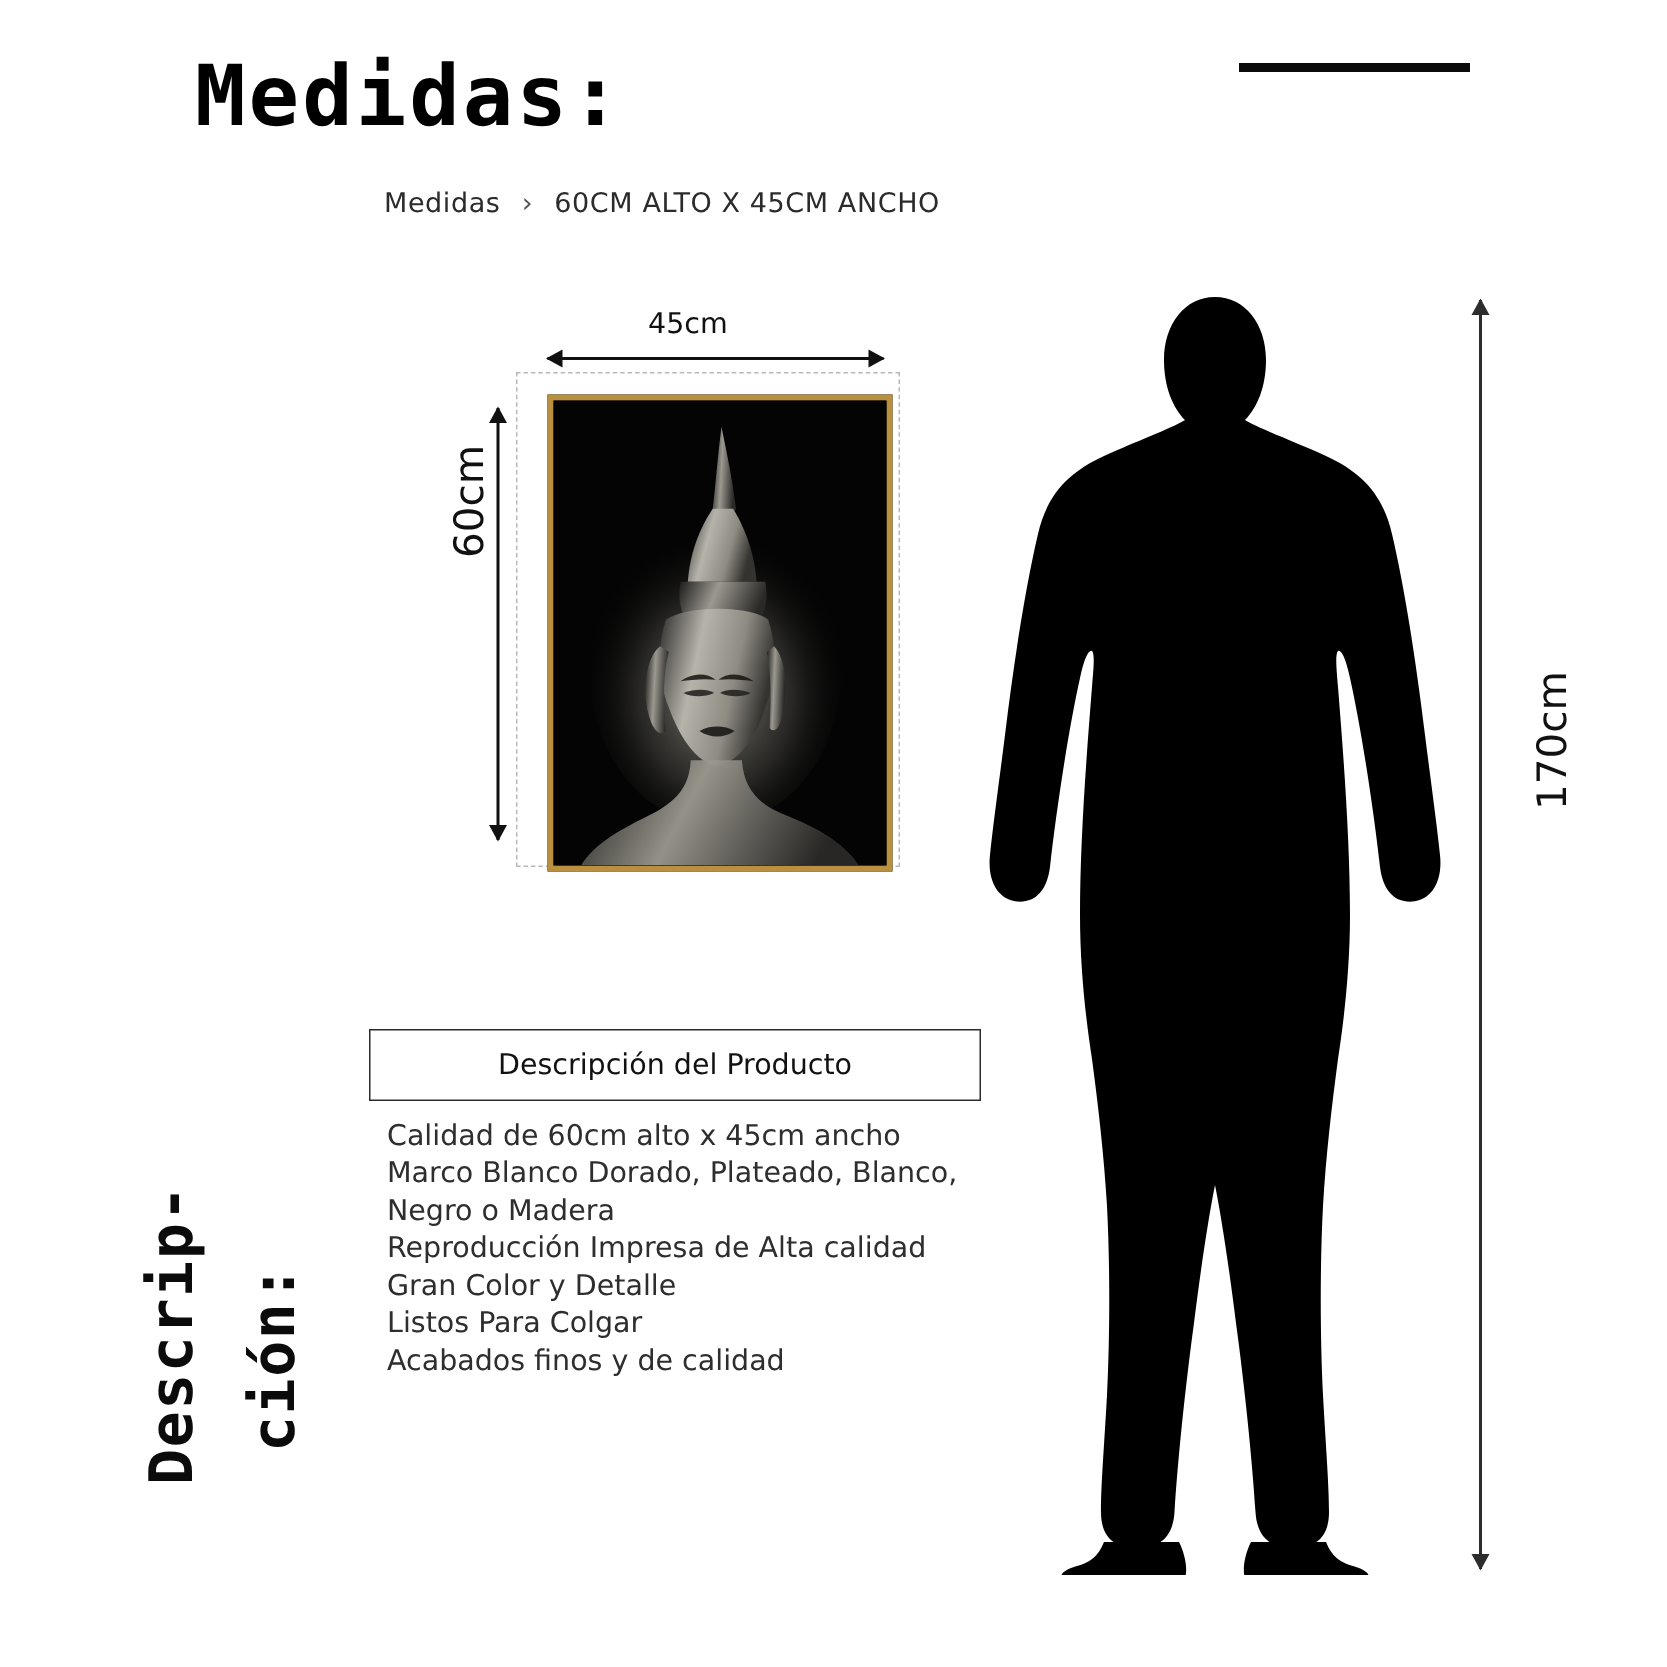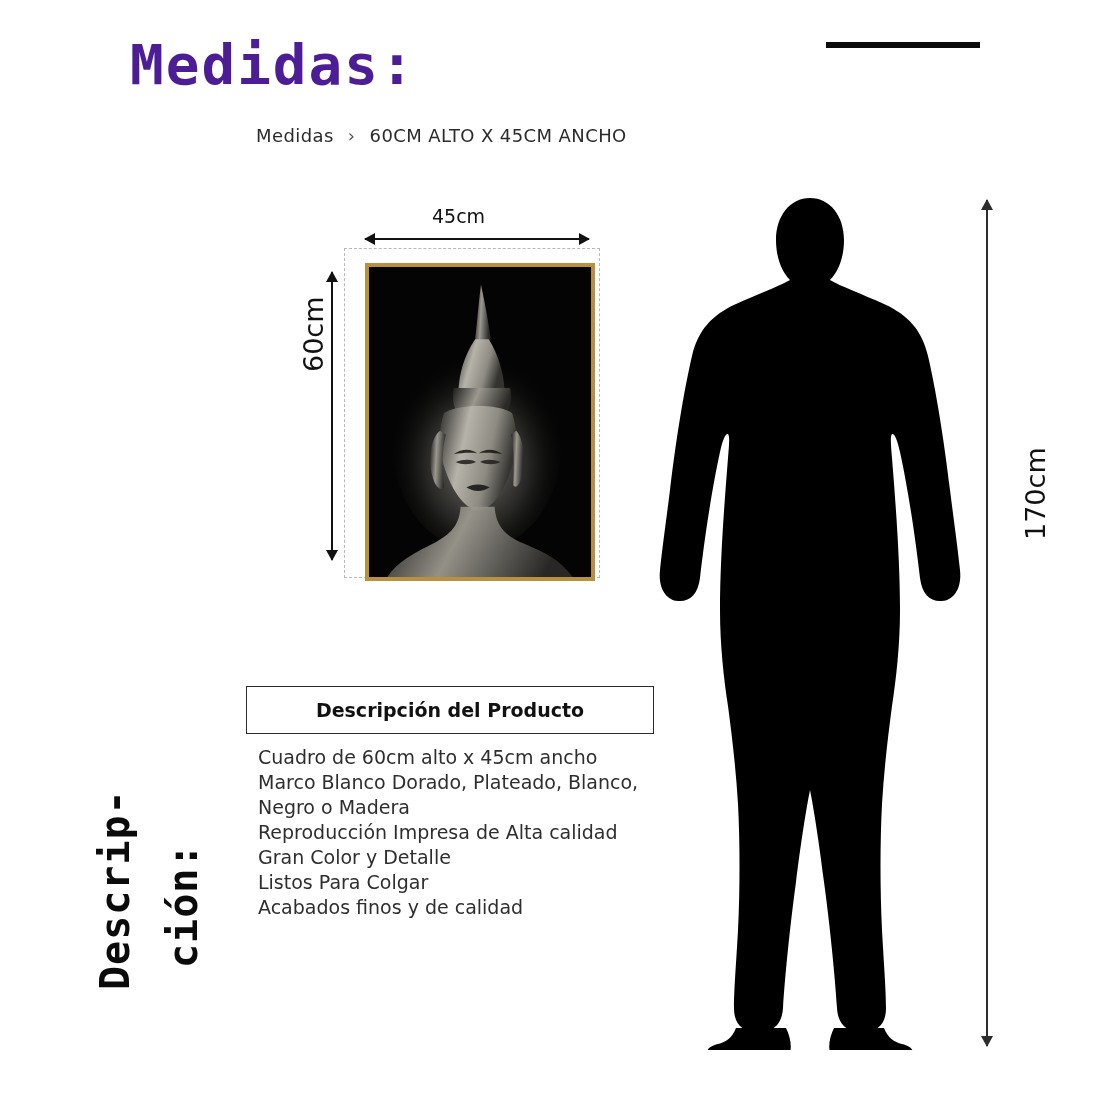--- a/index.html
+++ b/index.html
@@ -15,21 +15,21 @@
   .root { position:absolute; inset:0; }
 
   
   .title-medidas {
     position:absolute;
     left:130px; top:32px;
     font-family: "DejaVu Sans Mono", monospace;
     font-weight: 700;
     font-size: 56px;
     letter-spacing: 2px;
-    color:#4c1d95;
+    color:#000000;
   }
   .top-rule {
     position:absolute;
     left:826px; top:42px;
     width:154px; height:6px;
     background:#0b0b0b;
   }
 
   
   .breadcrumb {
@@ -127,21 +127,21 @@
     transform: rotate(-90deg);
     transform-origin: left top;
     white-space:nowrap;
   }
 
   .desc-header {
     position:absolute; left:246px; top:686px;
     width:408px; height:48px;
     border:1px solid #2b2b2b;
     display:flex; align-items:center; justify-content:center;
-    font-weight:700; font-size:19px; color:#111;
+    font-weight:400; font-size:19px; color:#111;
   }
 
   .desc-list {
     position:absolute; left:258px; top:745px;
     font-size:19px; line-height:25px; color:#2e2e2e;
     font-family:"DejaVu Sans", sans-serif;
   }
   .desc-list div { white-space:nowrap; }
 
   
@@ -238,21 +238,21 @@
       </svg>
     </div>
   </div>
 
   <div class="desc-vertical">Descrip-</div>
   <div class="desc-vertical2">ción:</div>
 
   <div class="desc-header">Descripción del Producto</div>
 
   <div class="desc-list">
-    <div>Cuadro de 60cm alto x 45cm ancho</div>
+    <div>Calidad de 60cm alto x 45cm ancho</div>
     <div>Marco Blanco Dorado, Plateado, Blanco,</div>
     <div>Negro o Madera</div>
     <div>Reproducción Impresa de Alta calidad</div>
     <div>Gran Color y Detalle</div>
     <div>Listos Para Colgar</div>
     <div>Acabados finos y de calidad</div>
   </div>
 
   <svg class="person" viewBox="0 0 340 860" preserveAspectRatio="xMidYMid meet">
     <path fill="#000000" d="

